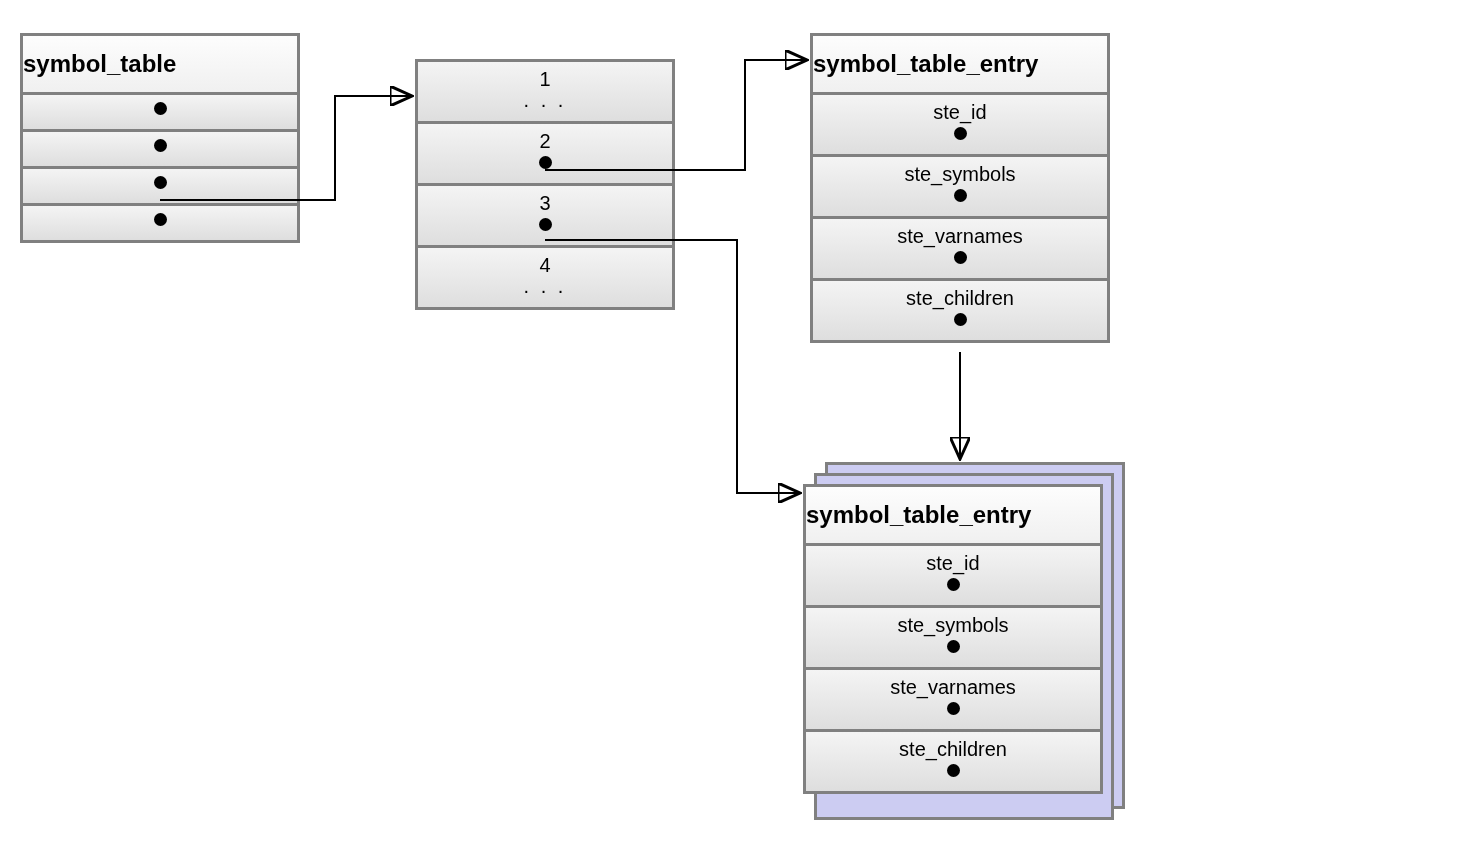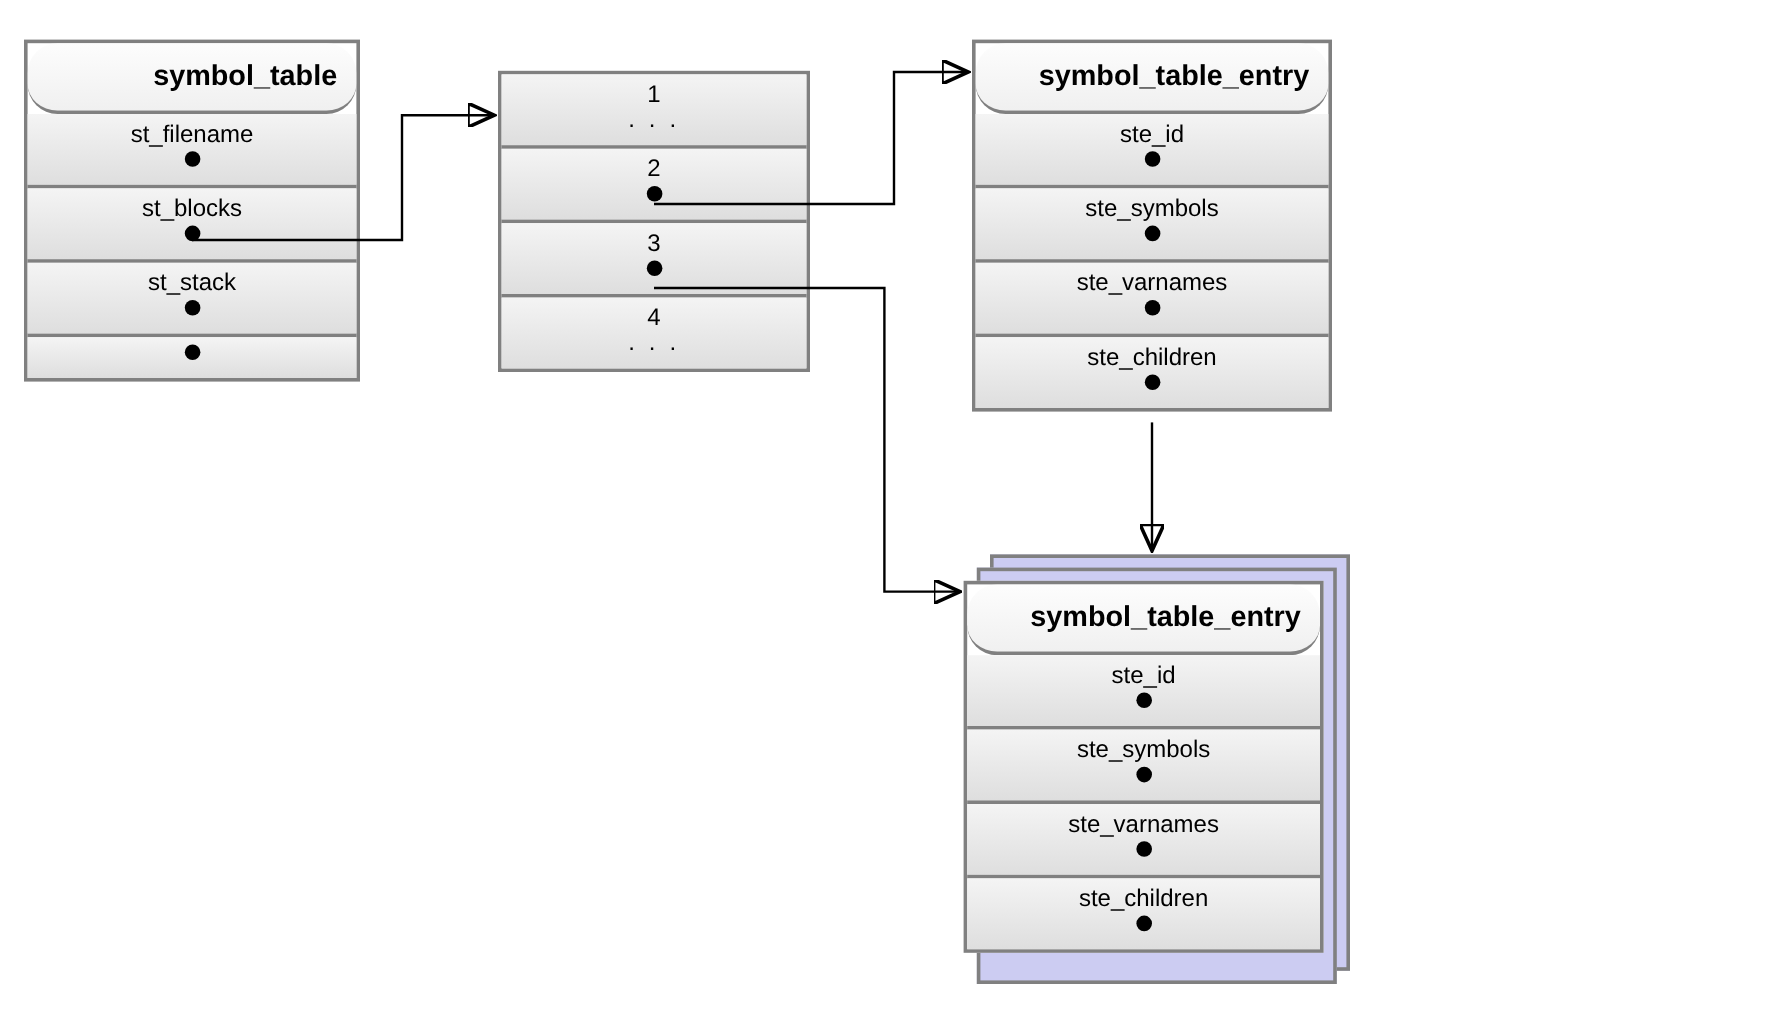--- a/index.html
+++ b/index.html
@@ -9,27 +9,26 @@
       width: 1473px;
       height: 852px;
       position: relative;
     }
     .box {
       position: absolute;
       border: 3px solid #808080;
       background: #fff;
     }
     .box-header {
-      text-align: right;
+      text-align: left;
       font-size: 24px;
       font-weight: bold;
-      padding: 14px 16px;
+      padding: 14px 0;
       background: linear-gradient(to bottom, #fdfdfd, #f0f0f0);
       border-bottom: 3px solid #808080;
-      border-radius: 25px;
     }
     .box-row {
       text-align: center;
       padding: 6px 0 10px 0;
       border-bottom: 3px solid #808080;
       background: linear-gradient(to bottom, #f4f4f4, #dedede);
       position: relative;
     }
     .box-row:last-child { border-bottom: none; }
     .row-label {
@@ -60,29 +59,26 @@
       width: 1473px; height: 852px;
       pointer-events: none;
     }
   </style>
 </head>
 <body>
 
 <div class="box" style="left:20px; top:33px; width:280px;">
   <div class="box-header">symbol_table</div>
   <div class="box-row">
-    <span class="row-label">st_filename</span>
     <span class="dot"></span>
   </div>
   <div class="box-row">
-    <span class="row-label">st_blocks</span>
     <span class="dot"></span>
   </div>
   <div class="box-row">
-    <span class="row-label">st_stack</span>
     <span class="dot"></span>
   </div>
   <div class="box-row">
     <span class="dot"></span>
   </div>
 </div>
 
 <div class="box" style="left:415px; top:59px; width:260px;">
   <div class="box-row" style="border-top:none;">
     <span class="row-label">1</span>

